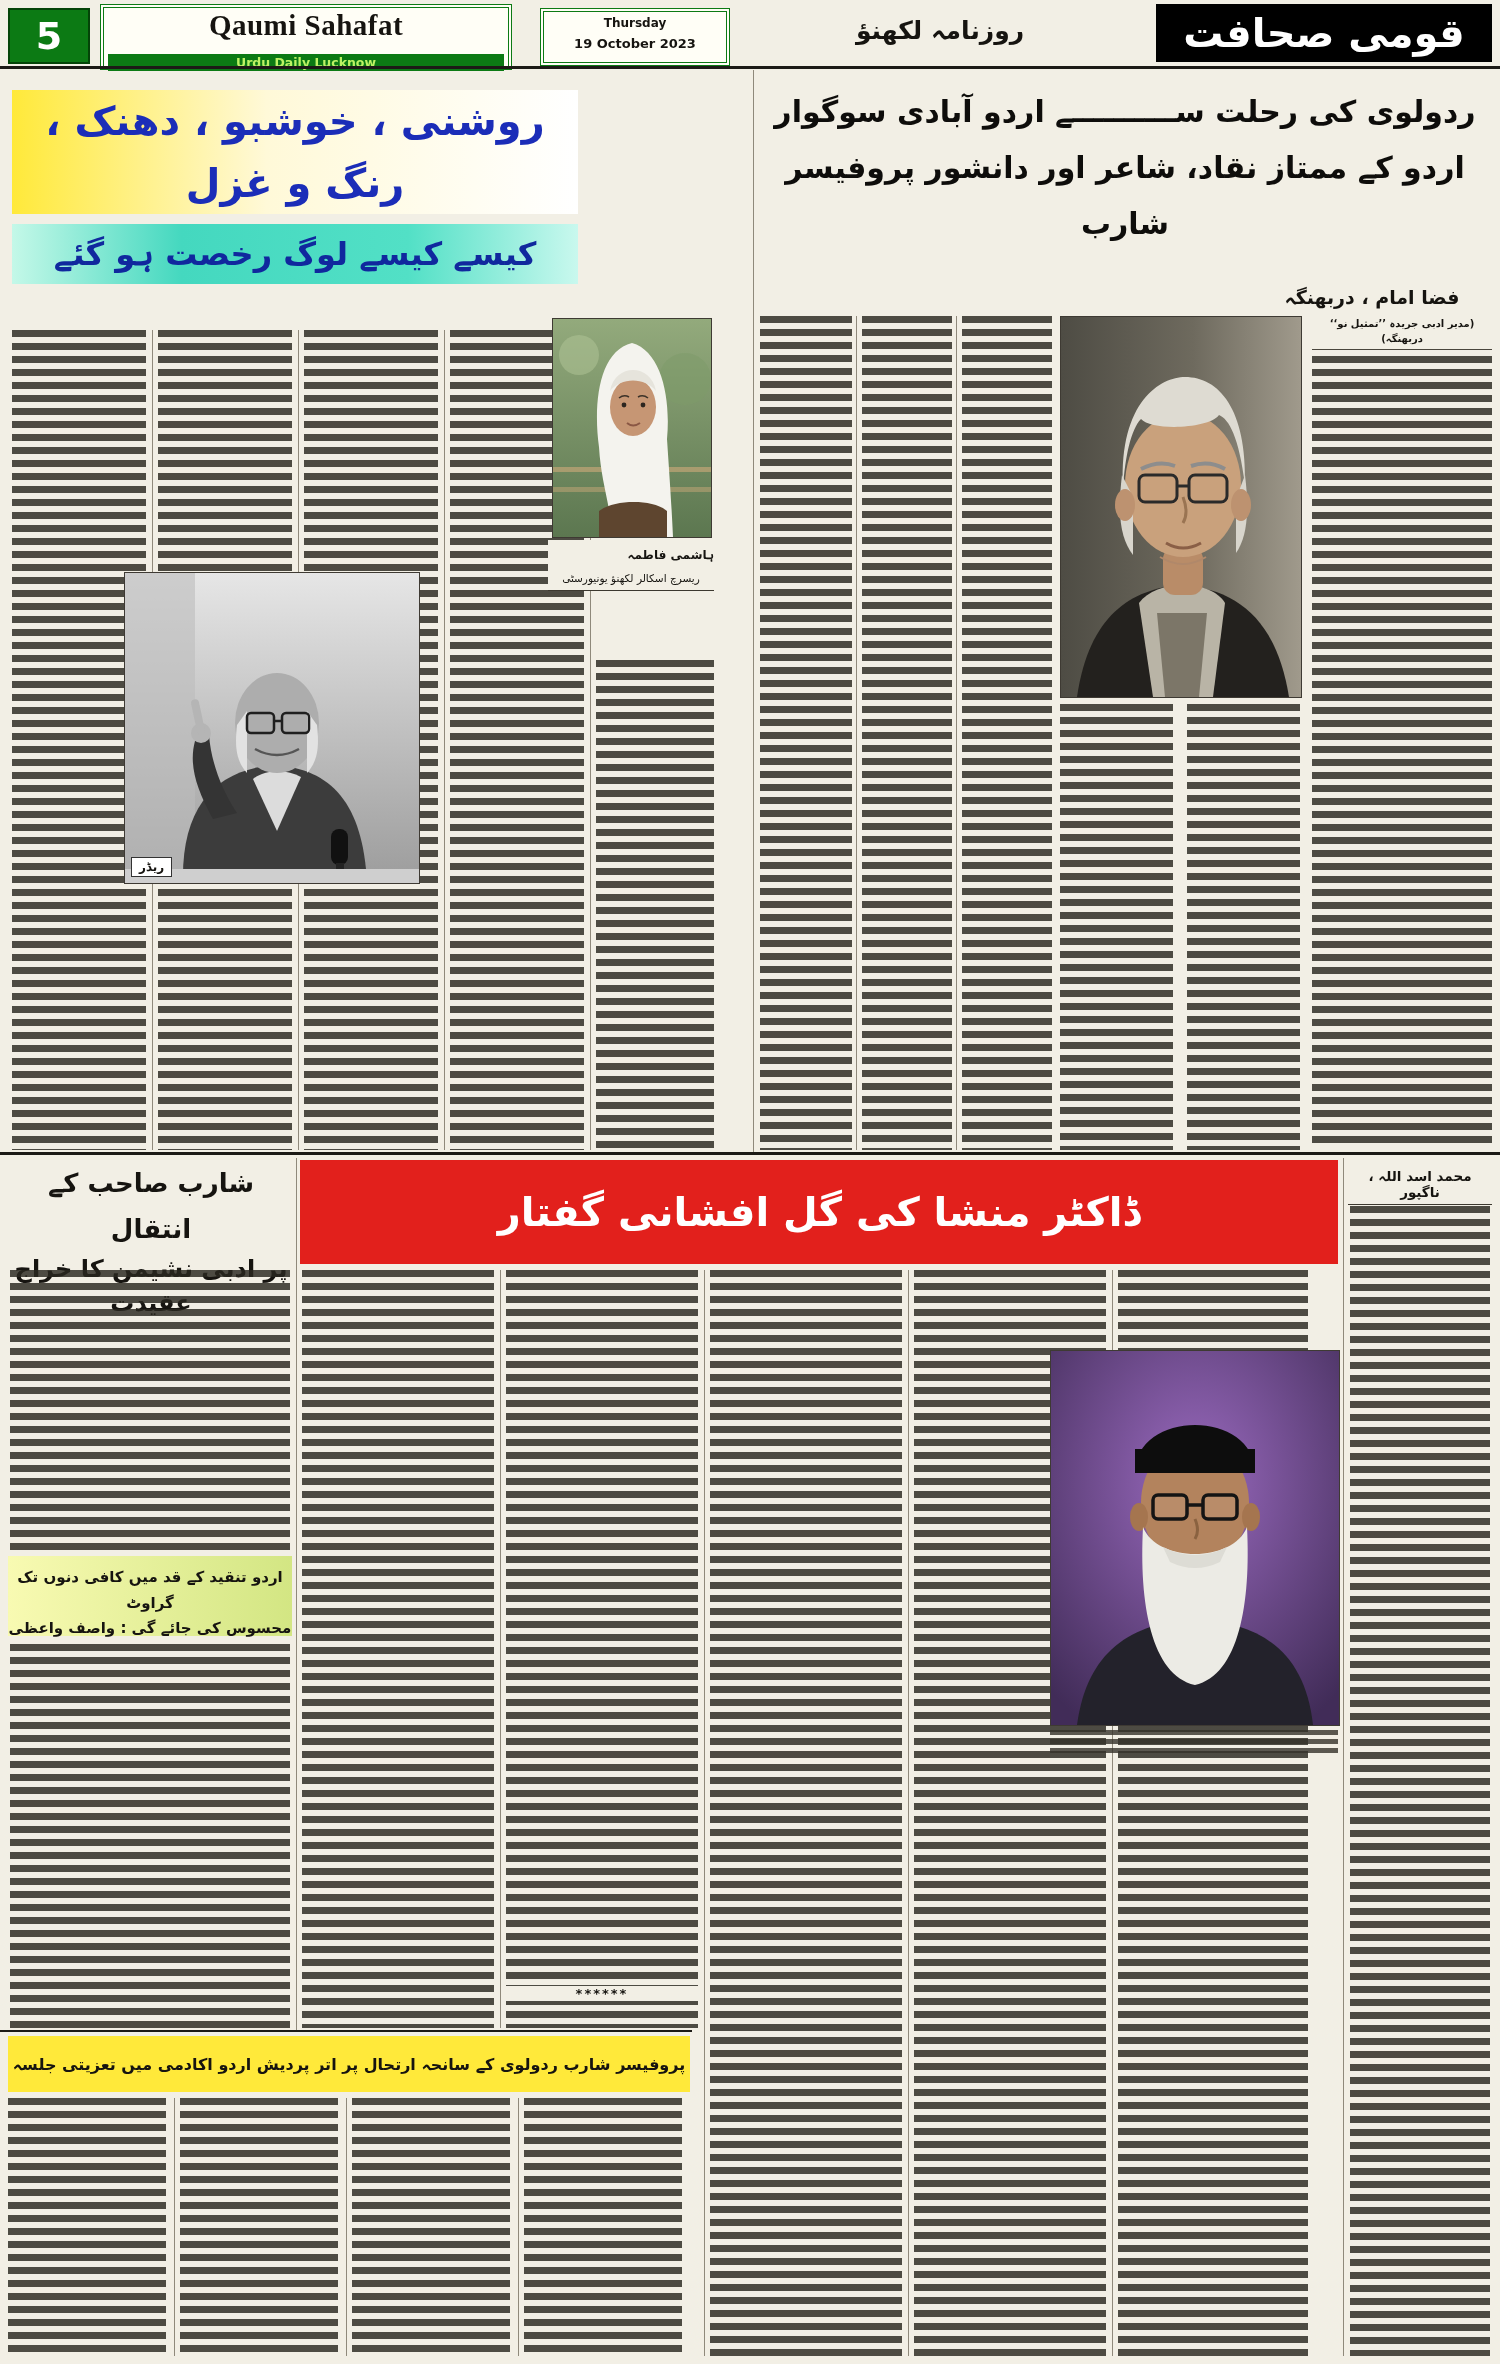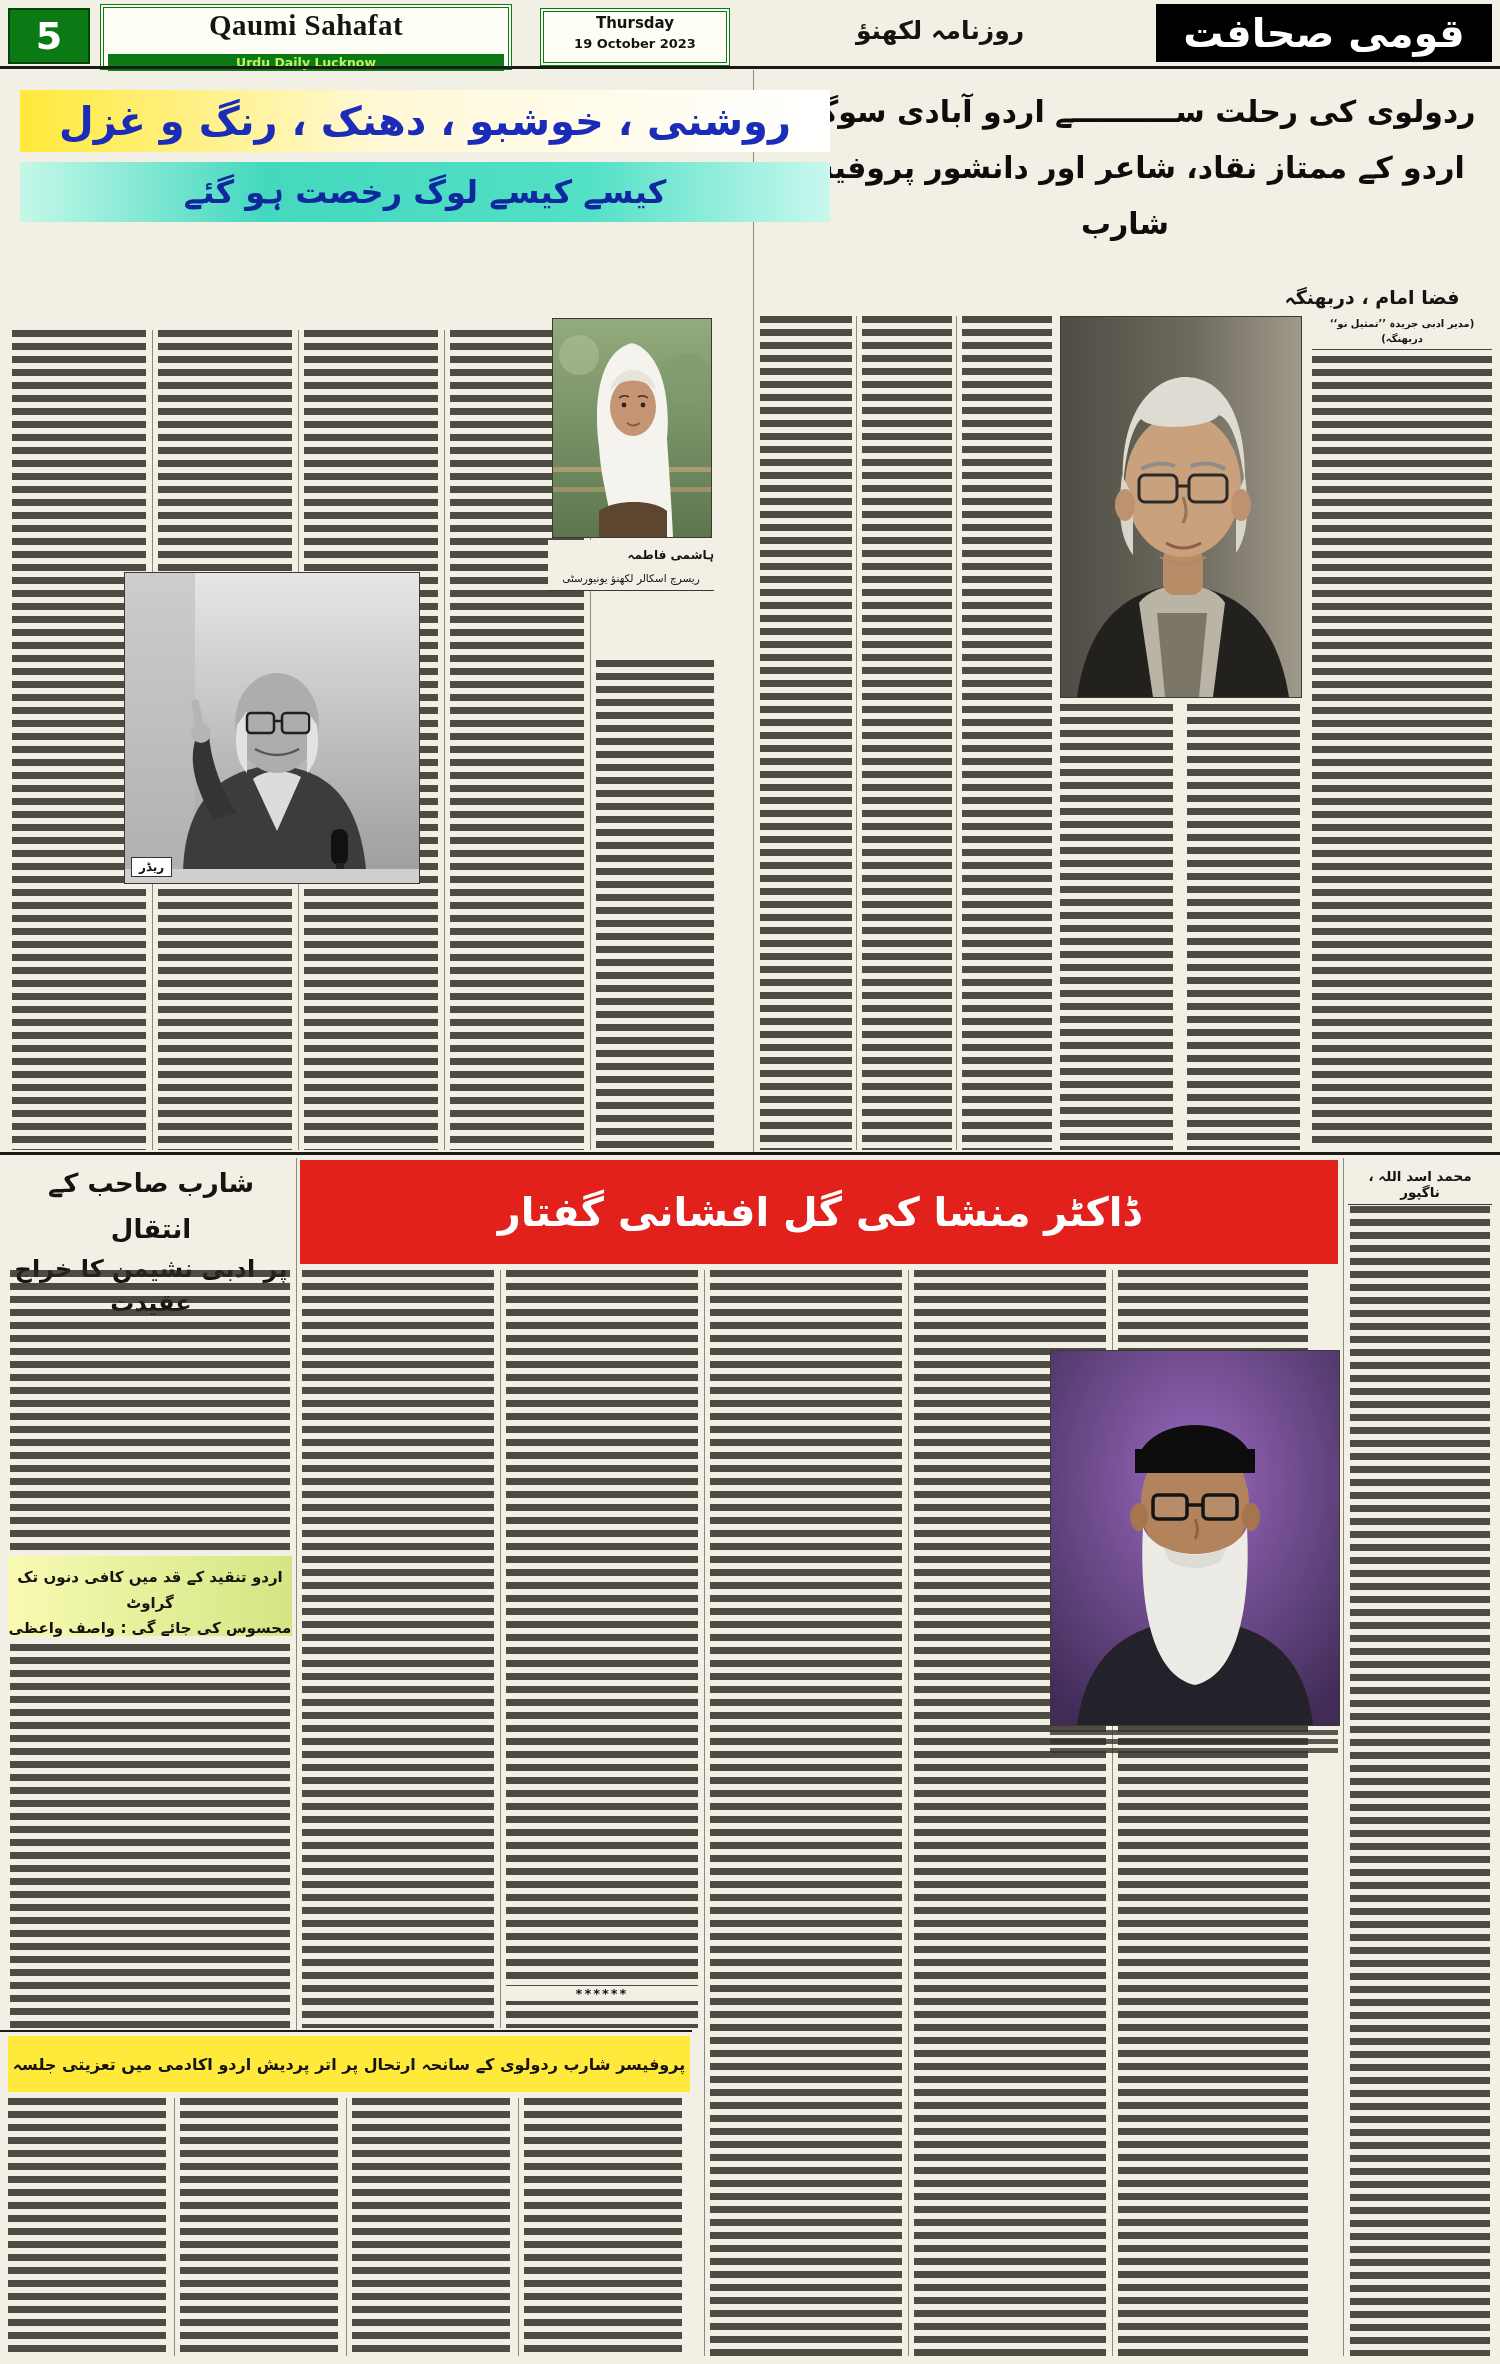--- a/index.html
+++ b/index.html
@@ -13,21 +13,21 @@
   .rule-v{background:#8f897b;width:1px;}
   .center{text-align:center;}
 
   
   .pageno{background:#0c7a14;color:#fff;border:2px solid #044408;font-size:38px;font-weight:bold;
           display:flex;align-items:center;justify-content:center;}
   .masthead{border:4px double #0c7a14;background:#fffef6;text-align:center;}
   .masthead .t{font-family:"Liberation Serif",serif;font-weight:bold;font-size:29px;line-height:34px;letter-spacing:.5px;}
   .masthead .s{background:#0c7a14;color:#bef264;font-size:12.5px;font-weight:bold;line-height:17px;margin:12px 4px;}
   .datebox{border:4px double #0c7a14;background:#fffef6;text-align:center;font-weight:bold;}
-  .datebox .d1{font-size:15px;line-height:22px;}
+  .datebox .d1{font-size:12px;line-height:22px;}
   .datebox .d2{font-size:13px;line-height:20px;}
   .callig{font-size:25px;font-weight:bold;text-align:center;}
   .nameplate{background:#000;color:#fff;font-size:40px;font-weight:bold;display:flex;align-items:center;justify-content:center;}
 
   
   .main-hl{font-weight:bold;text-align:center;color:#0e0d0b;}
   .main-hl .l{font-size:30px;line-height:56px;}
   .lft-hl1{font-size:40px;line-height:62px;font-weight:bold;color:#1b2db8;text-align:center;
            background:linear-gradient(90deg,#ffe93a 0%,#fff9d8 45%,#ffffff 100%);}
   .lft-hl2{font-size:32px;line-height:60px;font-weight:bold;color:#10289e;text-align:center;
@@ -123,21 +123,21 @@
       <rect x="128" y="158" width="38" height="27" rx="6" fill="none" stroke="#2a2a2a" stroke-width="3"></rect>
       <line x1="116" y1="169" x2="128" y2="169" stroke="#2a2a2a" stroke-width="3"></line>
       <path d="M80,152 q18,-9 34,-3" stroke="#8d8d8d" stroke-width="4" fill="none"></path>
       <path d="M130,149 q18,-6 34,3" stroke="#8d8d8d" stroke-width="4" fill="none"></path>
       <path d="M122,180 q6,16 0,26" stroke="#9a7452" stroke-width="3" fill="none"></path>
       <path d="M105,226 q17,10 35,0" stroke="#8a5f46" stroke-width="3" fill="none"></path>
       <path d="M99,240 q23,14 46,0" stroke="#b0886a" stroke-width="2" fill="none"></path>
     </svg>
   </div>
 
-  <div class="abs rtl" style="left:20px;top:90px;width:810px;">
+  <div class="abs rtl" style="left:12px;top:90px;width:566px;">
     <div class="lft-hl1">روشنی ، خوشبو ، دھنک ، رنگ و غزل</div>
     <div class="lft-hl2" style="margin-top:10px;">کیسے کیسے لوگ رخصت ہو گئے</div>
   </div>
 
   <div class="abs rule-v" style="left:152px;top:330px;height:820px;"></div>
   <div class="abs rule-v" style="left:298px;top:330px;height:820px;"></div>
   <div class="abs rule-v" style="left:444px;top:330px;height:820px;"></div>
   <div class="abs rule-v" style="left:590px;top:330px;height:820px;"></div>
 
   <div class="abs sim" style="left:12px;top:330px;width:134px;height:820px;"></div>

